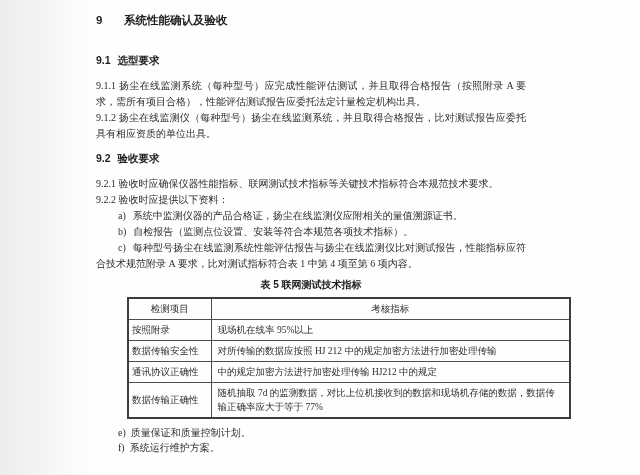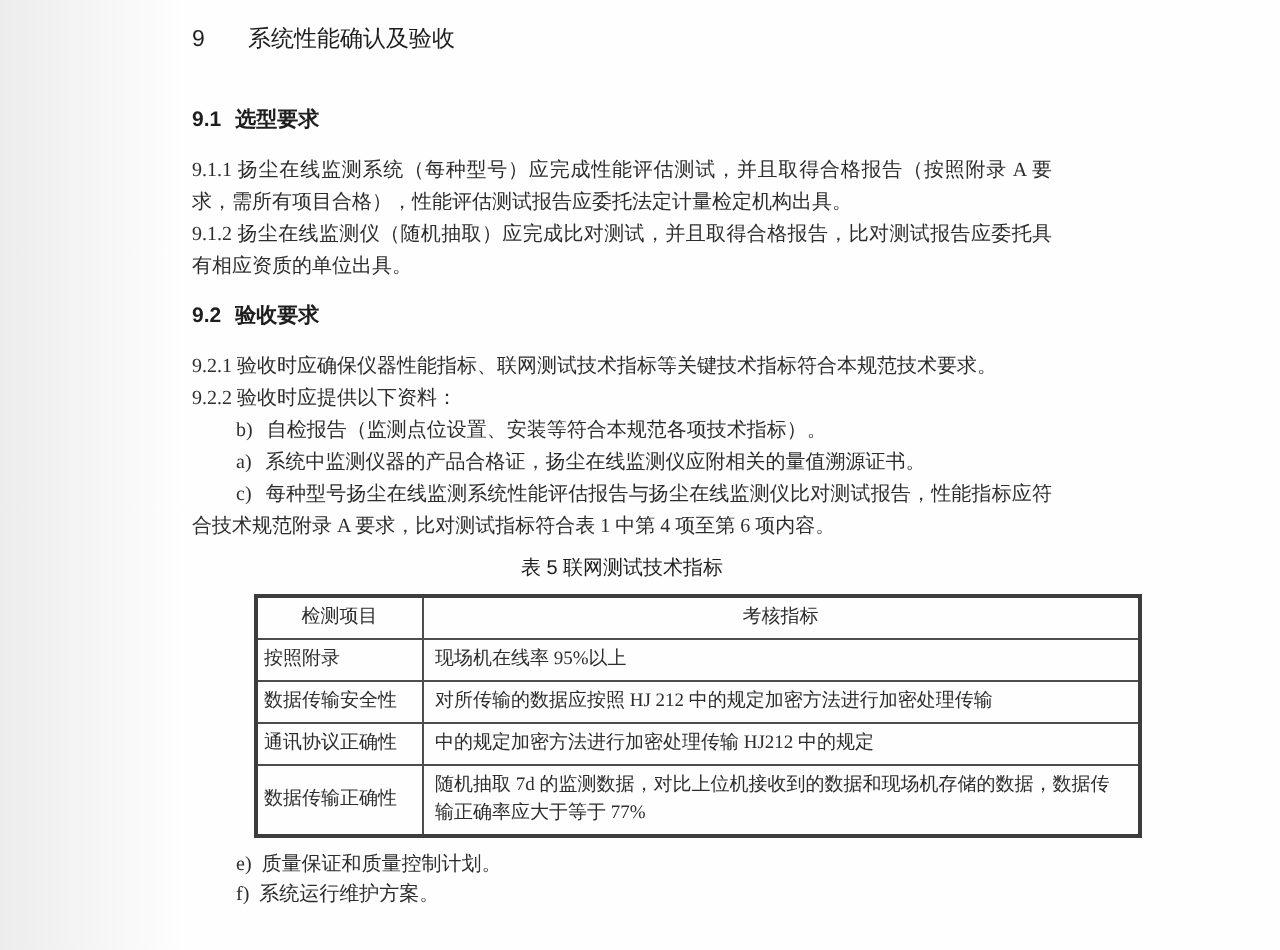--- a/index.html
+++ b/index.html
@@ -21,39 +21,39 @@
     position: absolute; left: 0; top: 0; bottom: 0; width: 92px;
     background: linear-gradient(90deg, #ececec 0%, #f6f6f6 55%, #fefefe 100%);
   }
   .content {
     position: absolute; left: 96px; top: 10px; width: 430px;
     font-size: 10px; line-height: 16px;
     text-align: justify;
   }
   .h1 {
     font-family: "Liberation Sans", "DejaVu Sans", sans-serif;
-    font-weight: normal; font-size: 11.5px; line-height: 16px;
+    font-weight: bold; font-size: 11.5px; line-height: 16px;
     color: #1e1e1e; margin: 2px 0 0 0; text-align: left;
   }
   .h1 .sec-num { display: inline-block; min-width: 28px; }
   .h2 {
     font-family: "Liberation Sans", "DejaVu Sans", sans-serif;
     font-weight: bold; font-size: 10.5px; line-height: 16px;
     color: #1e1e1e; margin: 24px 0 0 0; text-align: left;
   }
   .h2.second { margin-top: 8px; }
   .h2 .sec-num { margin-right: 7px; }
   p { margin: 0; }
   .para-block { margin-top: 0; }
   .gap-top { margin-top: 10px; }
   .item { text-indent: 22px; }
   .item .item-label { margin-right: 7px; }
   .table-title {
     font-family: "Liberation Sans", "DejaVu Sans", sans-serif;
-    font-weight: normal; font-size: 10px; line-height: 14px;
+    font-weight: bold; font-size: 10px; line-height: 14px;
     text-align: center; margin-top: 6px; color: #1e1e1e;
   }
   table.spec {
     border-collapse: collapse;
     margin: 5px 0 0 31px;
     width: 444px;
     font-size: 9.5px; line-height: 14px;
     border: 2px solid #3d3d3d;
     table-layout: fixed;
     text-align: left;
@@ -81,31 +81,31 @@
 
     <div class="h1">
       <span class="sec-num">9</span><span>系统性能确认及验收</span>
     </div>
 
     <div class="h2">
       <span class="sec-num">9.1</span><span>选型要求</span>
     </div>
 
     <p class="para-block gap-top">9.1.1 扬尘在线监测系统（每种型号）应完成性能评估测试，并且取得合格报告（按照附录 A 要求，需所有项目合格），性能评估测试报告应委托法定计量检定机构出具。</p>
-    <p class="para-block">9.1.2 扬尘在线监测仪（随机抽取）应完成比对测试，并且取得合格报告，比对测试报告应委托具有相应资质的单位出具。</p>
+    <p class="para-block">9.1.2 扬尘在线监测仪（每种型号）扬尘在线监测系统，并且取得合格报告，比对测试报告应委托具有相应资质的单位出具。</p>
 
     <div class="h2 second">
       <span class="sec-num">9.2</span><span>验收要求</span>
     </div>
 
     <p class="para-block gap-top">9.2.1 验收时应确保仪器性能指标、联网测试技术指标等关键技术指标符合本规范技术要求。</p>
     <p class="para-block">9.2.2 验收时应提供以下资料：</p>
 
+    <p class="item"><span class="item-label">a)</span><span>系统中监测仪器的产品合格证，扬尘在线监测仪应附相关的量值溯源证书。</span></p>
     <p class="item"><span class="item-label">b)</span><span>自检报告（监测点位设置、安装等符合本规范各项技术指标）。</span></p>
-    <p class="item"><span class="item-label">a)</span><span>系统中监测仪器的产品合格证，扬尘在线监测仪应附相关的量值溯源证书。</span></p>
     <p class="item"><span class="item-label">c)</span><span>每种型号扬尘在线监测系统性能评估报告与扬尘在线监测仪比对测试报告，性能指标应符合技术规范附录 A 要求，比对测试指标符合表 1 中第 4 项至第 6 项内容。</span></p>
 
     <div class="table-title">表 5 联网测试技术指标</div>
 
     <table class="spec">
       <colgroup>
           <col class="c1">
           <col>
         </colgroup>
       <thead>

